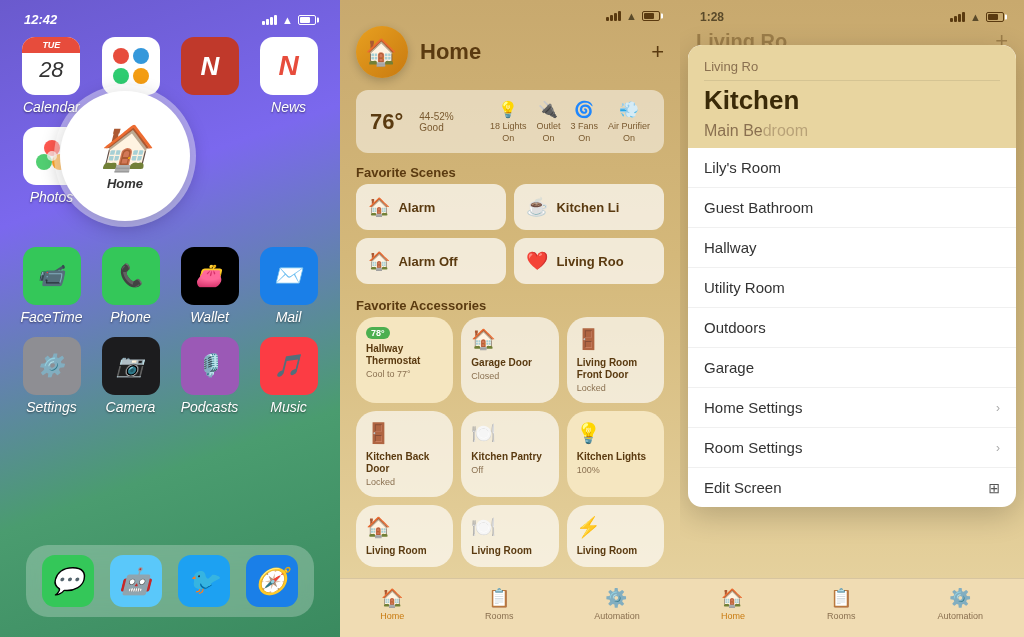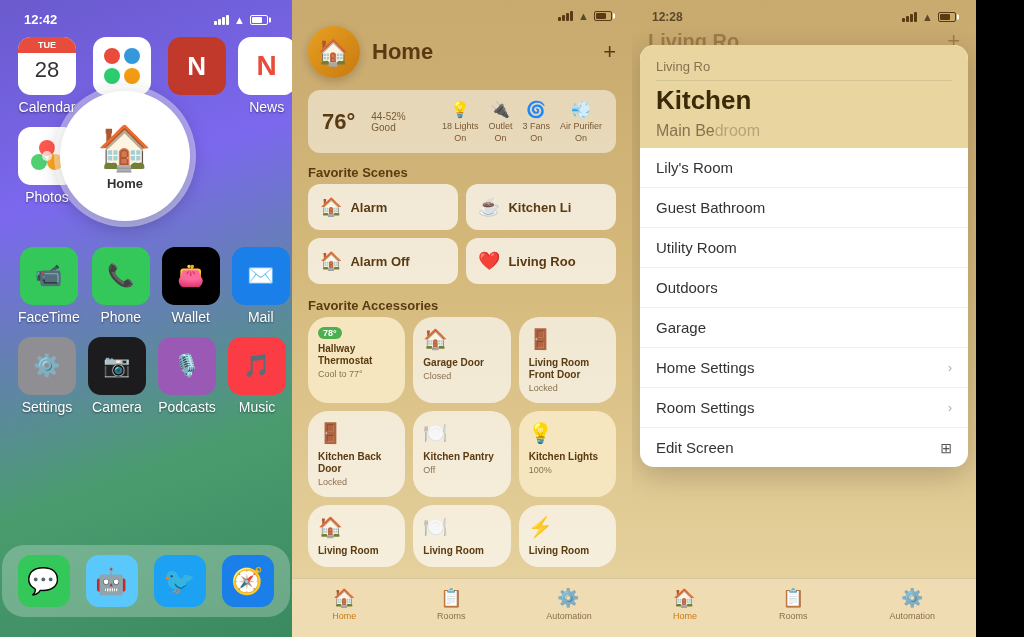--- a/index.html
+++ b/index.html
@@ -8,26 +8,27 @@
       height: 637px;
       display: flex;
       flex-direction: row;
       font-family: -apple-system, BlinkMacSystemFont, 'SF Pro Display', 'Helvetica Neue', sans-serif;
       overflow: hidden;
       background: #000;
     }
 
     
     .phone1 {
-      width: 292px;
+      width: 340px;
       height: 637px;
       background: linear-gradient(160deg, #6a5acd 0%, #7b68ee 30%, #4a9c6f 70%, #3a8a5f 100%);
       position: relative;
       overflow: hidden;
       flex-shrink: 0;
+      font-style: italic;
     }
     .phone1-status {
       display: flex;
       justify-content: space-between;
       align-items: center;
       padding: 12px 24px 4px;
       color: white;
       font-size: 13px;
       font-weight: 600;
     }
@@ -600,21 +601,21 @@
       <span class="tab-icon">⚙️</span>
       <span>Automation</span>
     </div>
   </div>
 </div>
 
 <div class="phone3">
 
   <div class="phone3-content-behind">
     <div class="phone3-status">
-      <span>12:28</span>
+      <span>1:28</span>
       <div class="status-right">
         <div class="signal-bars">
           <div class="signal-bar" style="height:4px;background:#5a3a10;"></div>
           <div class="signal-bar" style="height:6px;background:#5a3a10;"></div>
           <div class="signal-bar" style="height:8px;background:#5a3a10;"></div>
           <div class="signal-bar" style="height:10px;background:#5a3a10;"></div>
         </div>
         <span style="font-size:11px;">▲</span>
         <div class="battery" style="border-color:#5a3a10;">
           <div class="battery-fill" style="background:#5a3a10;"></div>
@@ -694,20 +695,23 @@
         <div style="font-size:16px;color:#8a7050;font-weight:500;padding:2px 0;">Main Be<span style="opacity:0.5;">droom</span></div>
       </div>
 
       <div class="dropdown-item">
         <span>Lily's Room</span>
       </div>
       <div class="dropdown-item">
         <span>Guest Bathroom</span>
       </div>
       <div class="dropdown-item">
+        <span>Hallway</span>
+      </div>
+      <div class="dropdown-item">
         <span>Utility Room</span>
       </div>
       <div class="dropdown-item">
         <span>Outdoors</span>
       </div>
       <div class="dropdown-item">
         <span>Garage</span>
       </div>
       <div class="dropdown-item">
         <span>Home Settings</span>

